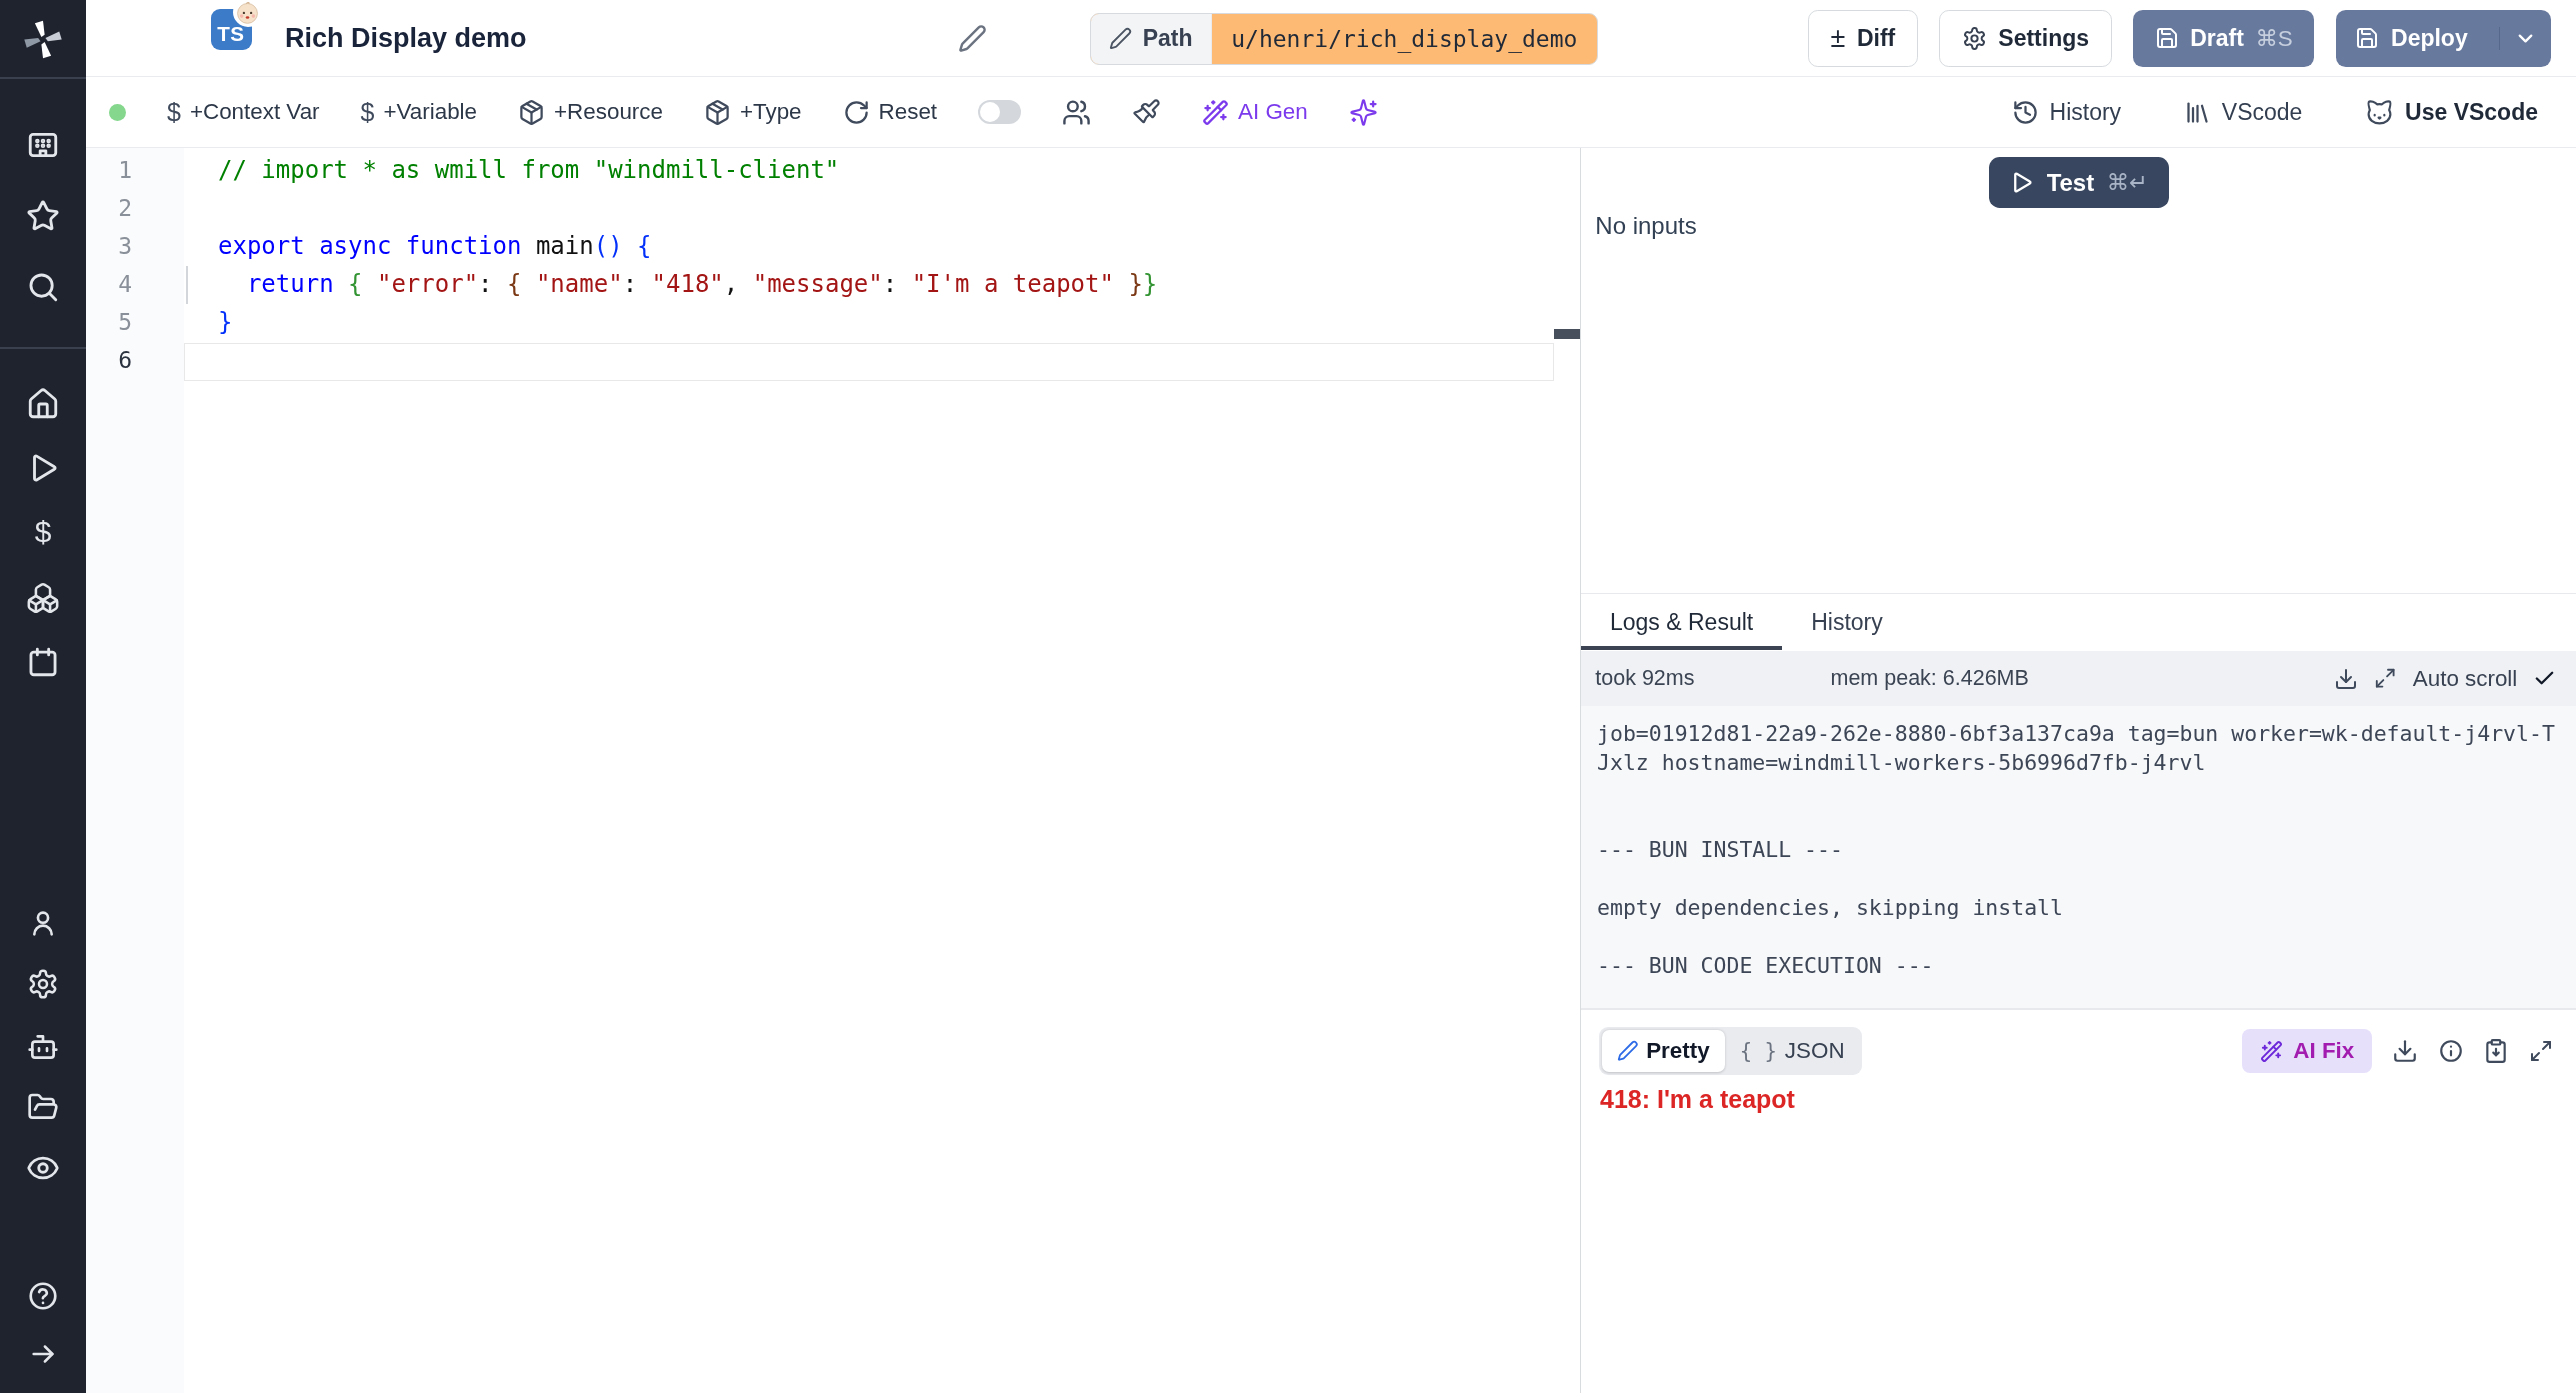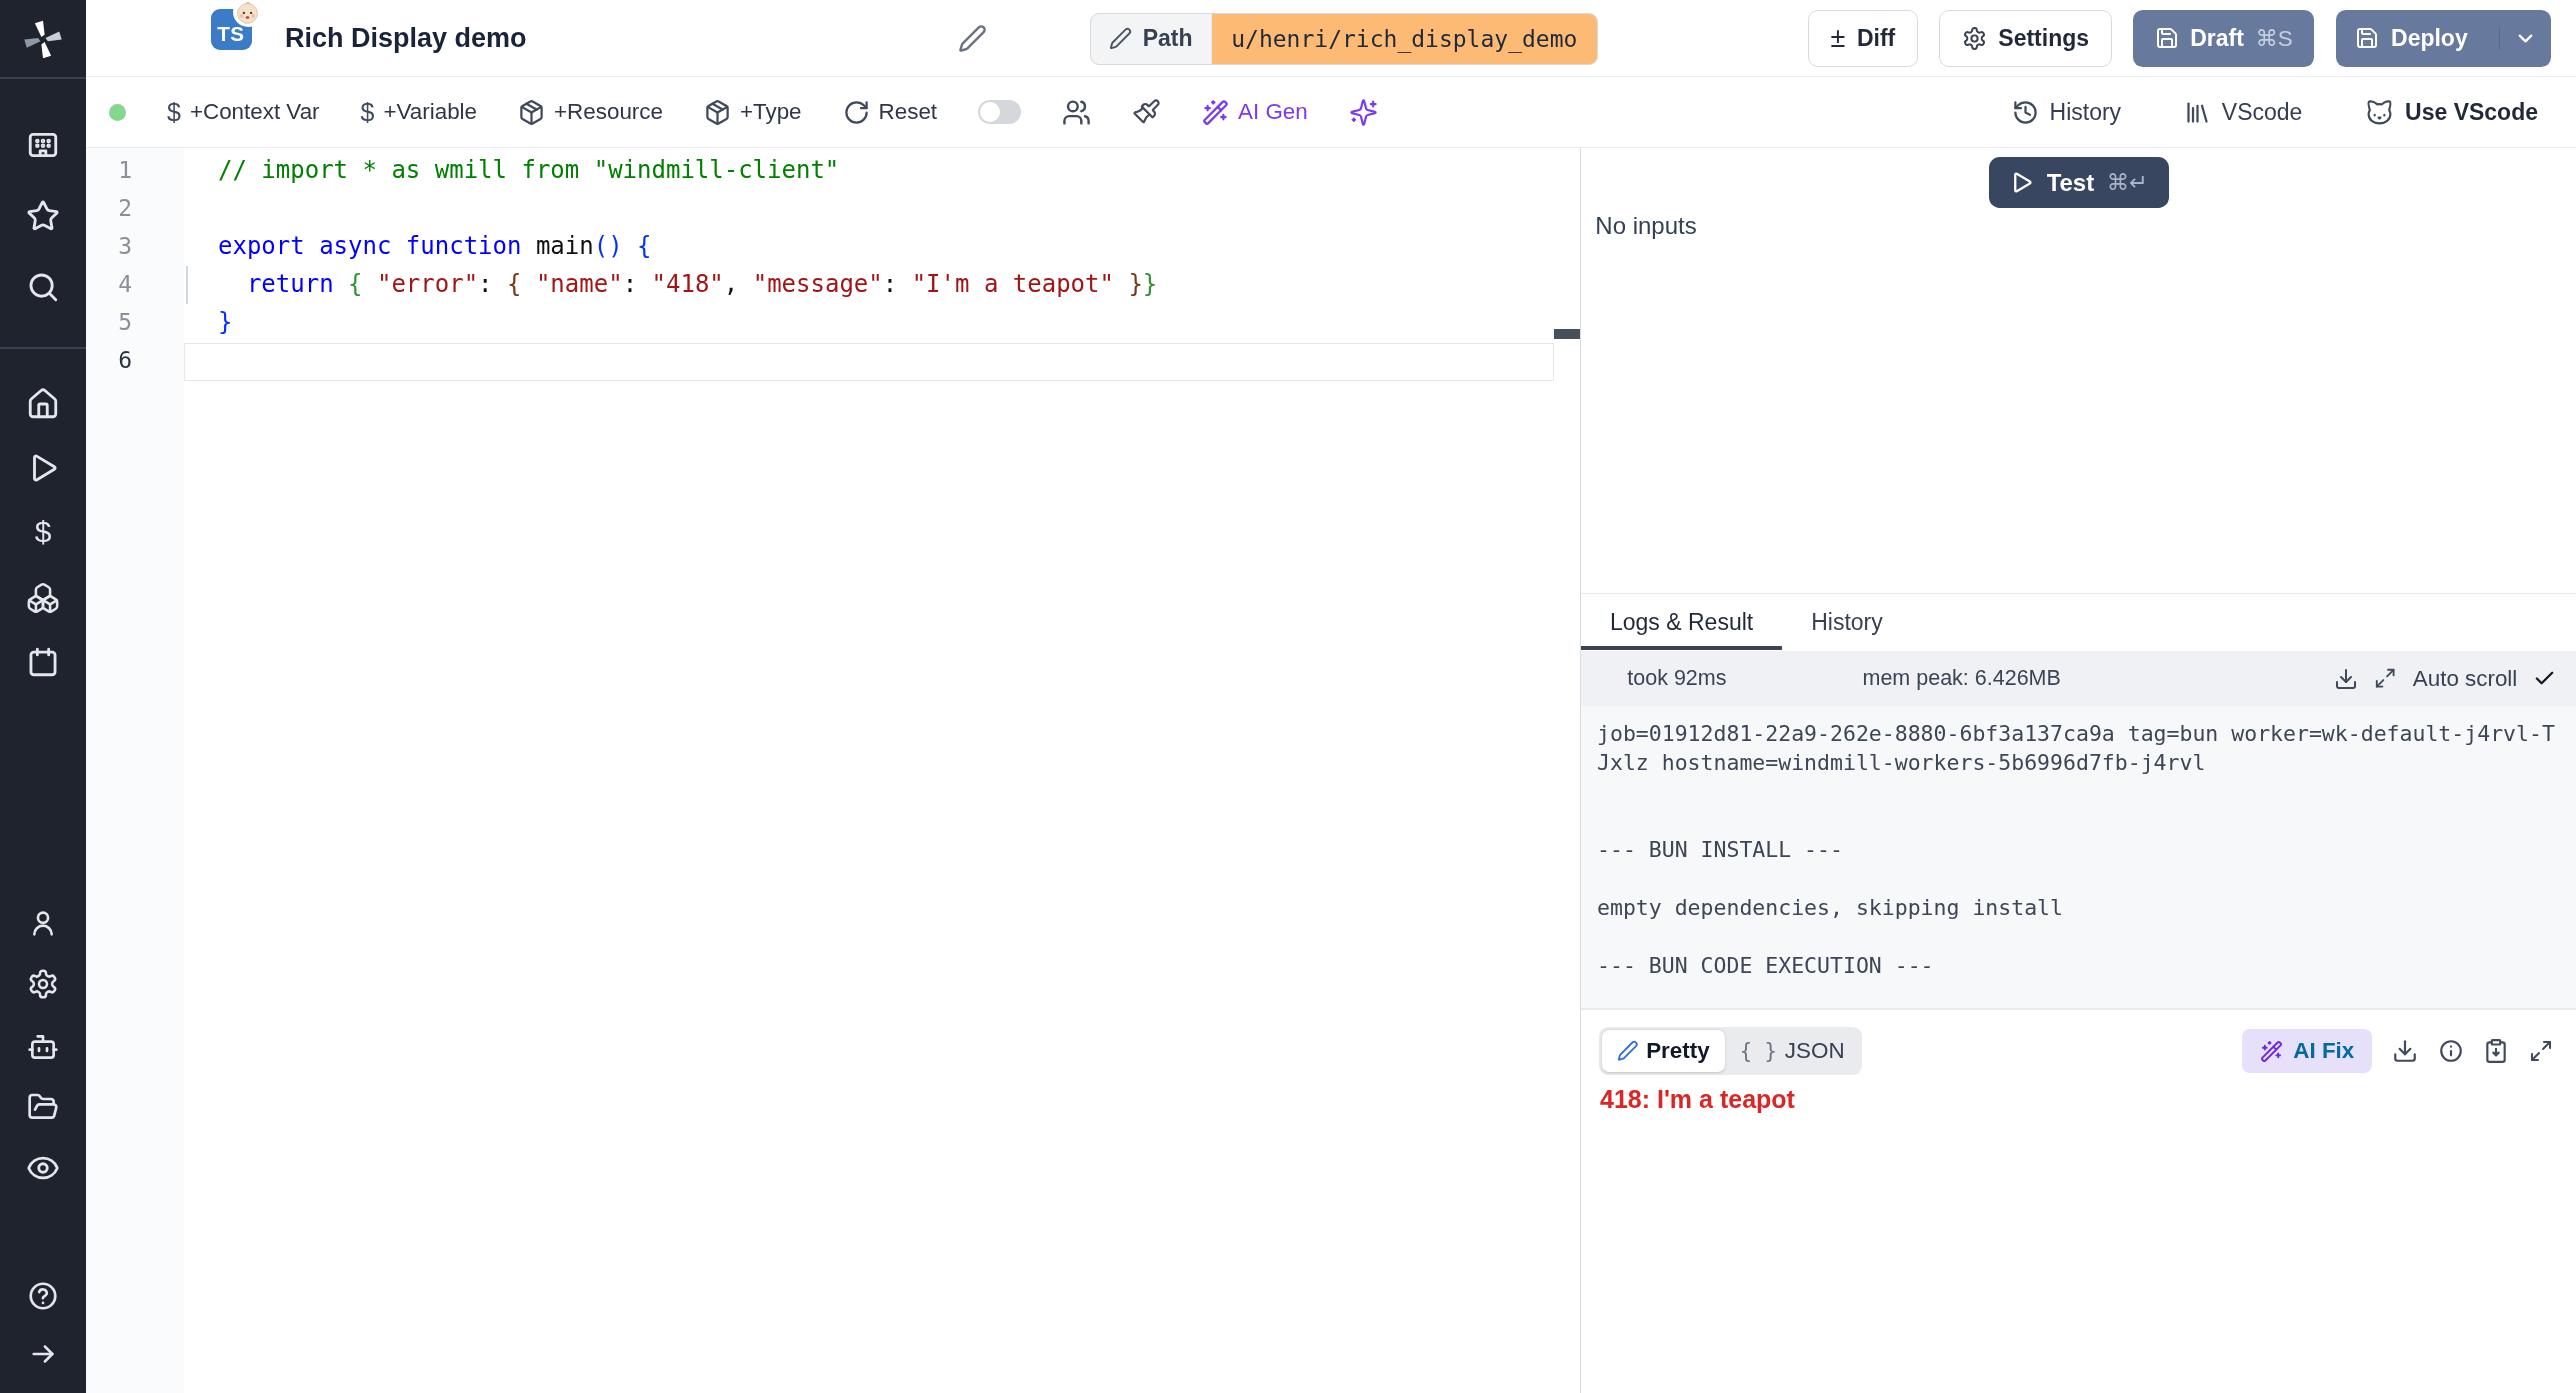--- a/index.html
+++ b/index.html
@@ -90,41 +90,41 @@
   .no-inputs { position:absolute; left:14.3px; top:64px; font-size:24px; color:#334155; }
 
   .tabs { position:absolute; left:0; top:445px; width:100%; height:57px; border-top:1.8px solid #e7e9ec;
           display:flex; align-items:stretch; }
   .tab { position:relative; display:flex; align-items:center; padding:0 29px; font-size:23px; cursor:pointer; }
   .tab.active { color:#1f2937; font-weight:500; }
   .tab.active::after { content:""; position:absolute; left:0; right:0; bottom:0; height:4.5px; background:#3c4454; }
   .tab.idle { color:#374151; }
 
   .statusbar { position:absolute; left:0; top:503px; width:100%; height:55px; background:#eff1f4;
-               display:flex; align-items:center; font-size:21.5px; color:#3b4453;padding-left:32px; }
+               display:flex; align-items:center; font-size:21.5px; color:#3b4453; }
   .statusbar .took { margin-left:14.3px; }
   .statusbar .mem { margin-left:136px; }
   .statusbar .sbright { margin-left:auto; display:flex; align-items:center; gap:16px; padding-right:19.7px; }
   .autoscroll { font-size:22.4px; color:#374151; }
 
   .logs { position:absolute; left:0; top:558px; width:100%; height:302px; background:#f7f8fa; overflow:hidden; }
   .logs pre { padding:12.5px 19.7px 0 16px; font-family:"DejaVu Sans Mono", monospace; font-size:21.5px;
               line-height:29px; color:#3d4656; white-space:pre-wrap; word-break:break-all; }
 
   .res-sep { position:absolute; left:0; top:860px; width:100%; height:1.8px; background:#e7e9ec; }
   .res-toolbar { position:absolute; left:0; top:878px; width:100%; height:50px; display:flex; align-items:center; }
   .seg { margin-left:18px; background:#e9ebef; border-radius:9px; padding:2.7px; display:flex; align-items:center; }
   .seg .segitem { height:42px; display:flex; align-items:center; gap:8px; padding:0 15px; border-radius:7.2px;
                   cursor:pointer; font-size:22.4px; }
   .seg .on { background:#fff; box-shadow:0 0.9px 2.7px rgba(0,0,0,.18); color:#111827; font-weight:600; }
   .seg .off { color:#374151; font-weight:500; }
   .braces { font-family:"DejaVu Sans Mono", monospace; font-size:20.6px; color:#6b7280; }
   .res-right { margin-left:auto; display:flex; align-items:center; gap:19.7px; padding-right:23px; }
   .aifix { height:44px; border-radius:8px; background:#e6e0fb; display:flex; align-items:center; gap:9.8px;
-           padding:0 18px; font-size:22.4px; font-weight:600; color:#0369a1; cursor:pointer; }
+           padding:0 18px; font-size:22.4px; font-weight:600; color:#a21caf; cursor:pointer; }
   .result-text { position:absolute; left:19px; top:937px; font-size:25px; font-weight:bold; color:#dc2626; }
 </style>
 </head>
 <body>
 
 <div class="rail">
   <div class="logo">
     <svg width="39" height="39" viewBox="0 0 48 48">
       <g>
           <polygon points="22,21 14,4 24,1 26,18" fill="#ffffff"></polygon>

